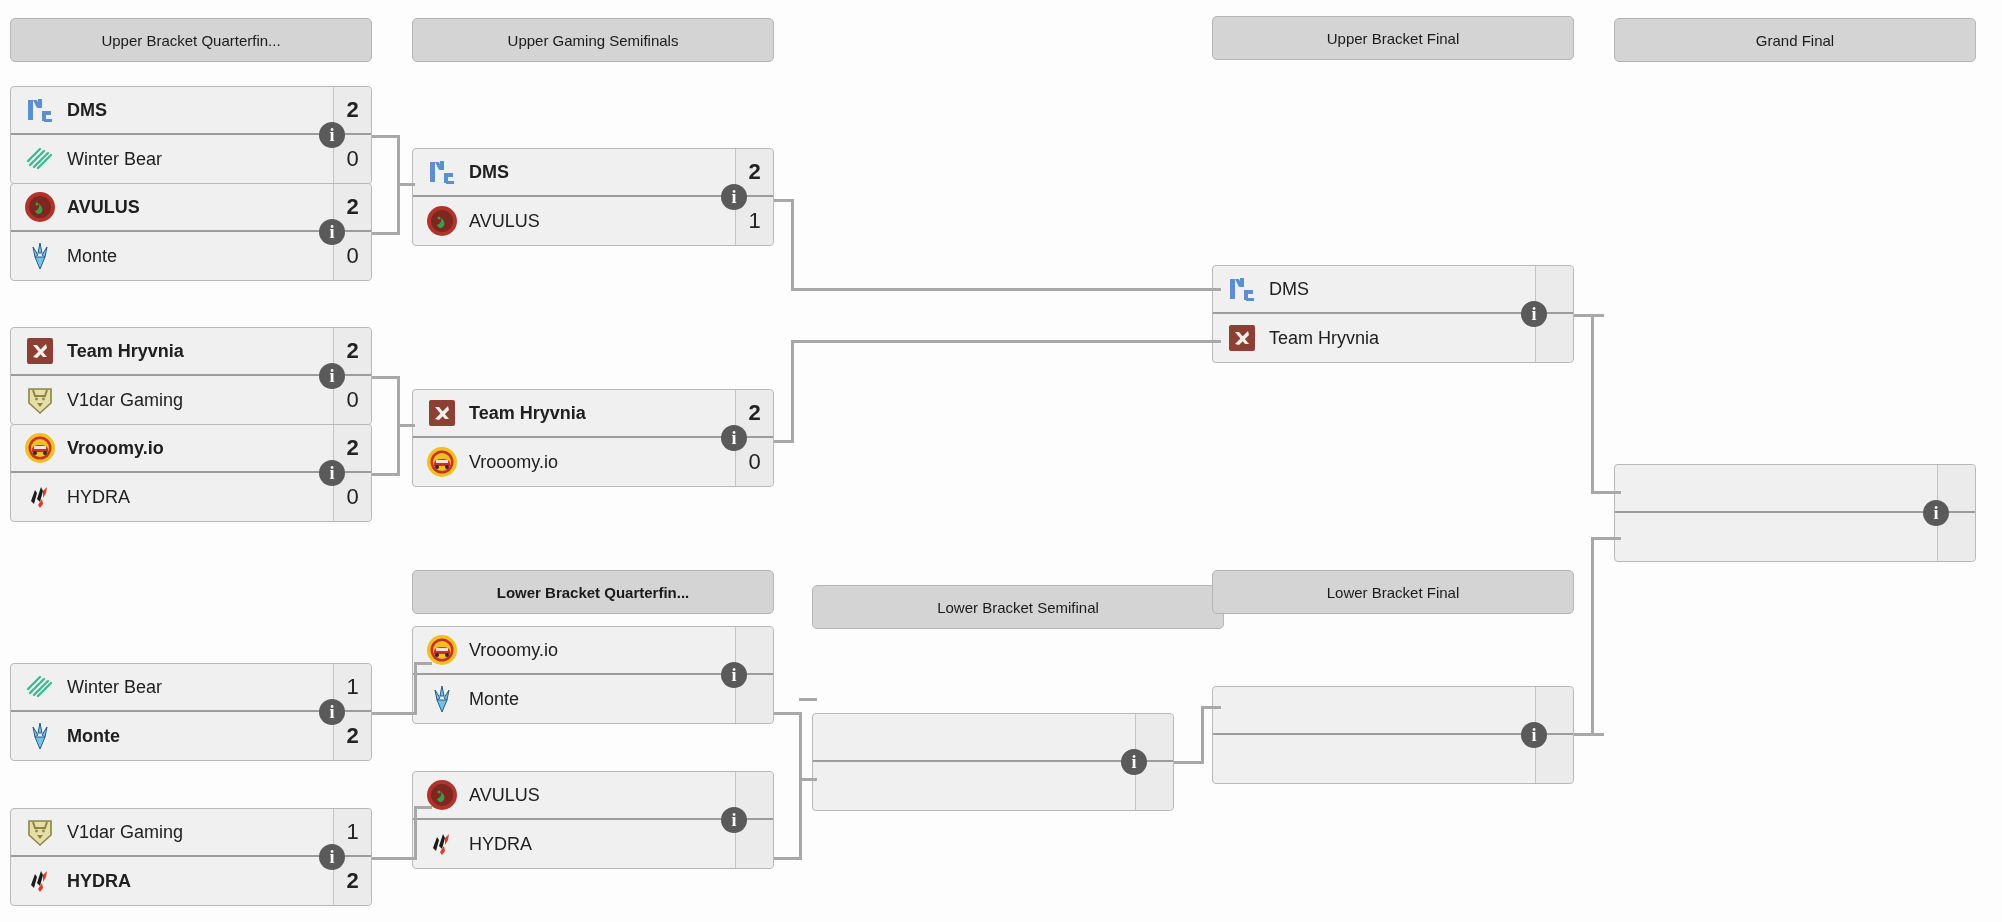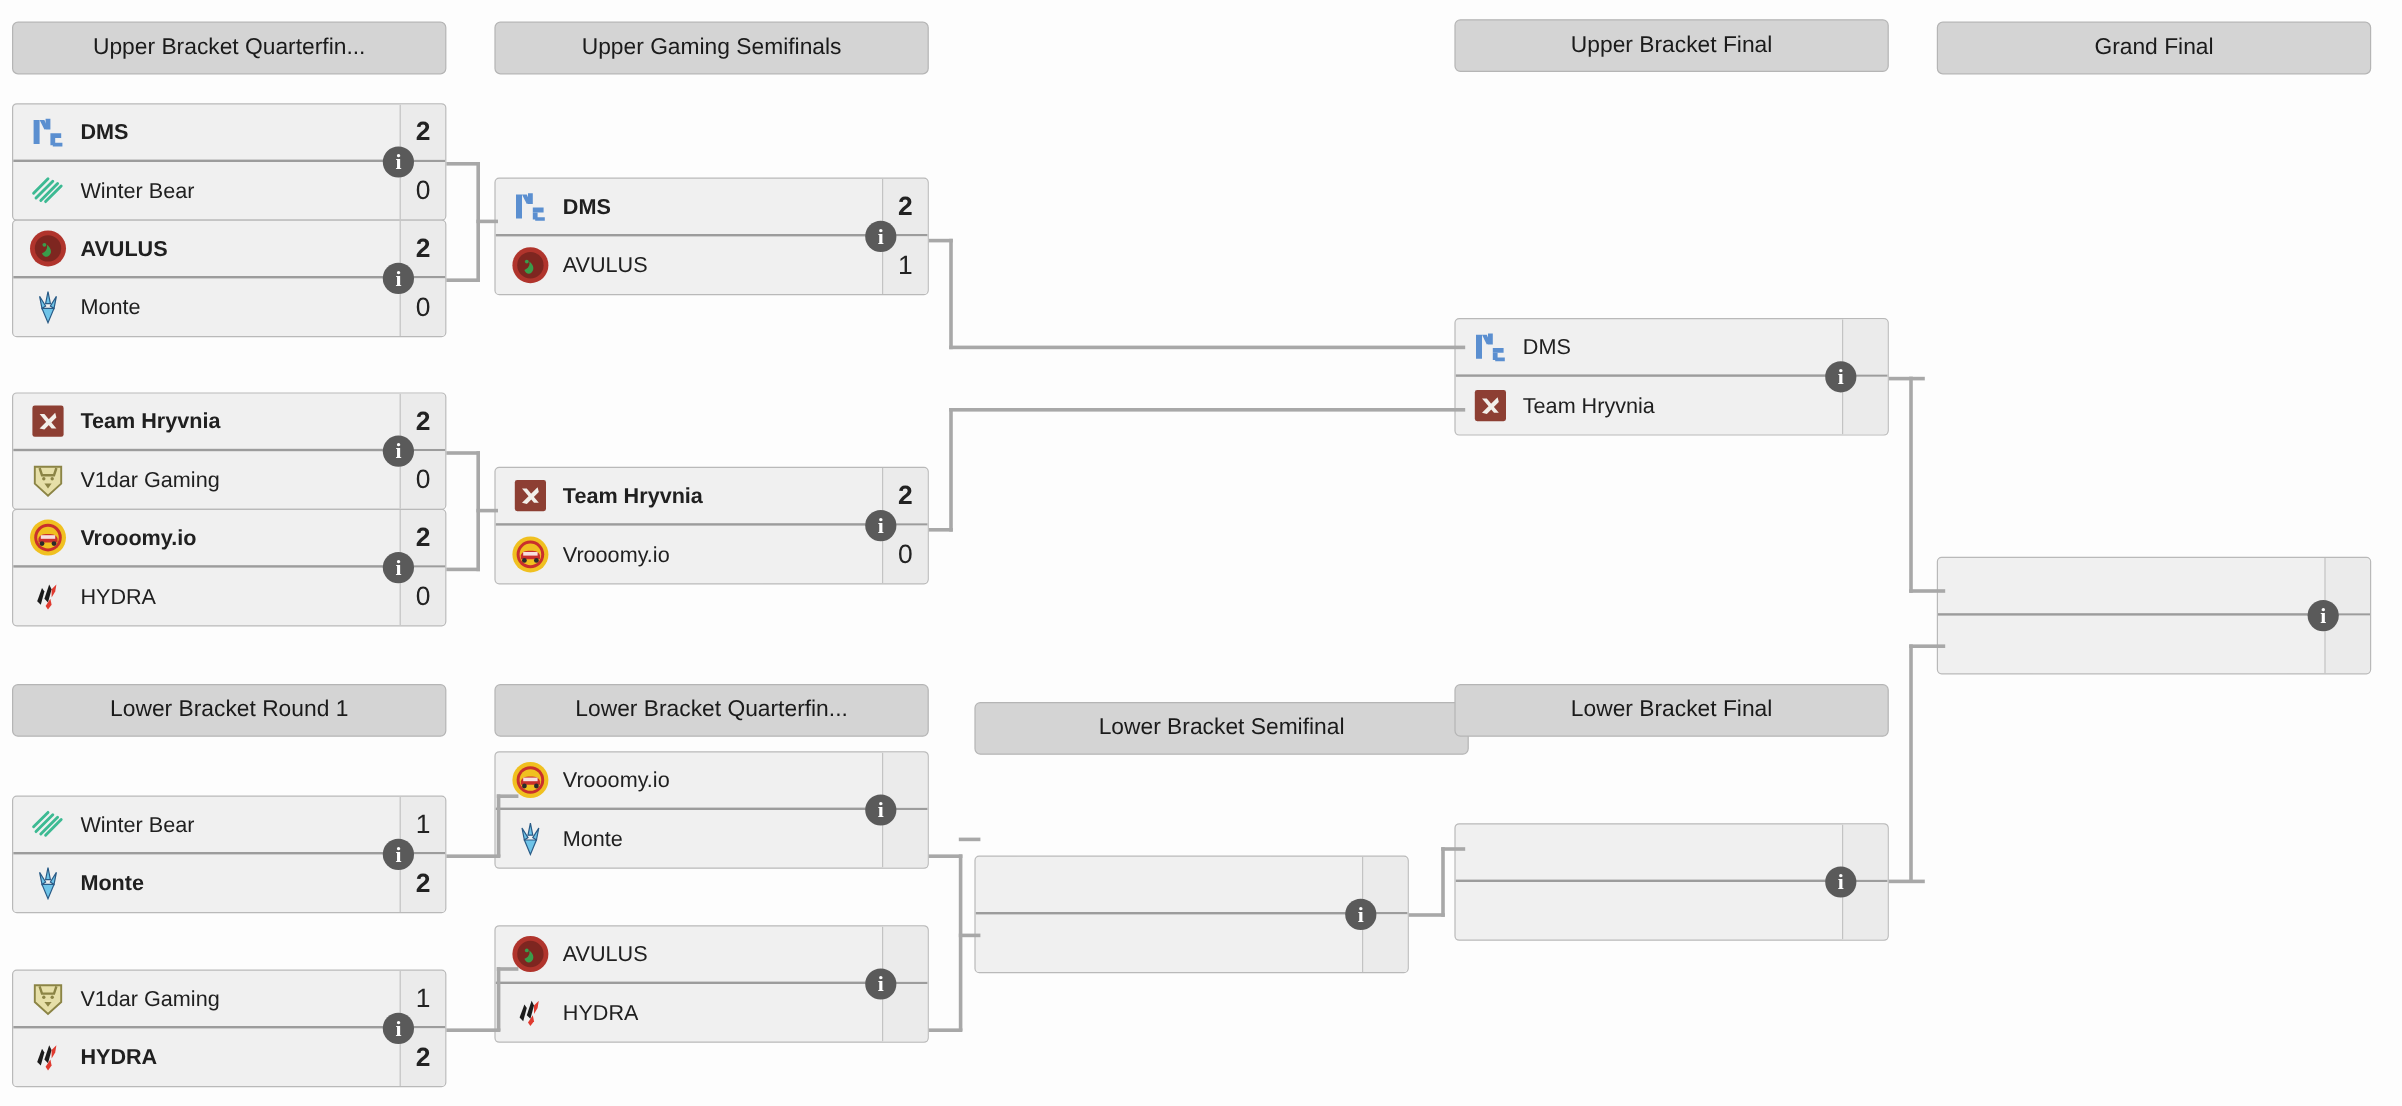--- a/index.html
+++ b/index.html
@@ -14,21 +14,21 @@
   
   .round-header {
     position: absolute;
     height: 44px;
     background: #d4d4d4;
     border: 1px solid #b5b5b5;
     border-radius: 5px;
     display: flex;
     align-items: center;
     justify-content: center;
-    font-size: 19px;
+    font-size: 15px;
     color: #1b1b1b;
     white-space: nowrap;
     overflow: hidden;
   }
 
   
   .match {
     position: absolute;
     background: #f0f0f0;
     border: 1px solid #b9b9b9;
@@ -129,24 +129,21 @@
   <div class="round-header" style="left:412px; top:18px; width:362px;">
     <span>Upper Gaming Semifinals</span>
   </div>
   <div class="round-header" style="left:1212px; top:16px; width:362px;">
     <span>Upper Bracket Final</span>
   </div>
   <div class="round-header" style="left:1614px; top:18px; width:362px;">
     <span>Grand Final</span>
   </div>
 
-  <div class="round-header" style="left:10px; top:570px; width:362px;">
-    <span>Lower Bracket Round 1</span>
-  </div>
-  <div class="round-header" style="left:412px; top:570px; width:362px;">
+  <div class="round-header" style="left:412px; top:570px; width:362px;font-weight:bold;">
     <span>Lower Bracket Quarterfin...</span>
   </div>
   <div class="round-header" style="left:812px; top:585px; width:412px;">
     <span>Lower Bracket Semifinal</span>
   </div>
   <div class="round-header" style="left:1212px; top:570px; width:362px;">
     <span>Lower Bracket Final</span>
   </div>
 
   <div class="conn h" style="left:372px; top:135px; width:28px;"></div>

